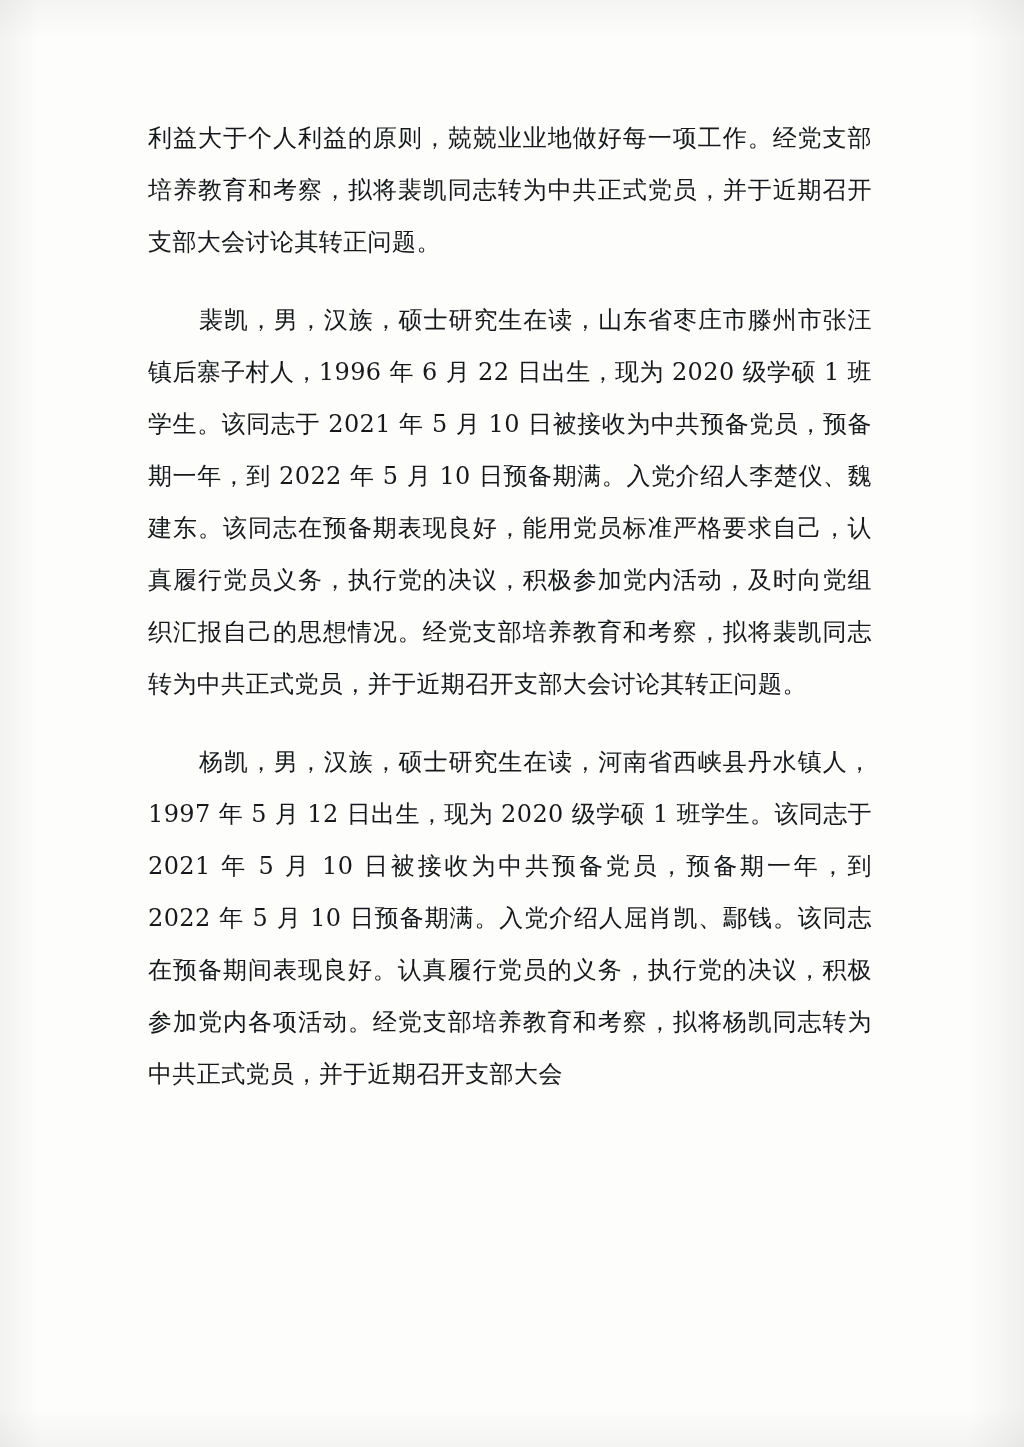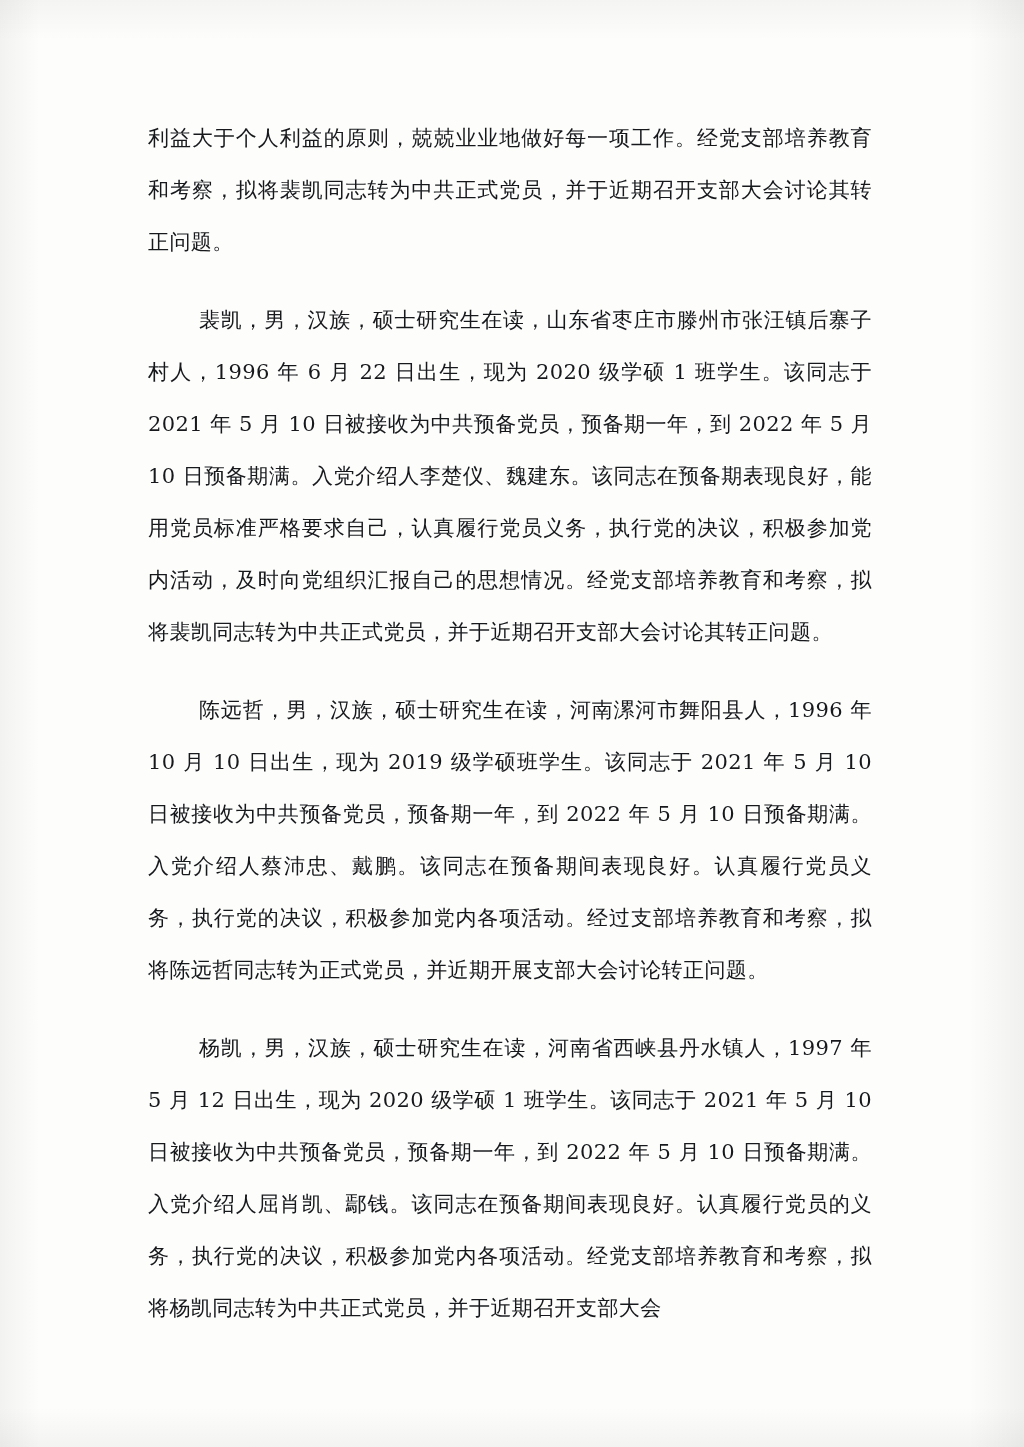--- a/index.html
+++ b/index.html
@@ -34,21 +34,21 @@
       linear-gradient(to top, rgba(0,0,0,0.04) 0px, rgba(0,0,0,0.0) 40px);
   }
   .content {
     position: absolute;
     left: 148px;
     top: 112px;
     width: 740px;
   }
   p.para {
     margin: 0 16px 26px 0;
-    font-size: 21px;
+    font-size: 24px;
     line-height: 52px;
     color: #16181c;
     text-align: justify;
     text-justify: inter-ideograph;
     letter-spacing: 0.4px;
     font-family: "DejaVu Serif", "Liberation Serif", serif;
   }
   p.para:last-child {
     margin-bottom: 0;
   }
@@ -66,22 +66,19 @@
   <div class="content">
 
     <p class="para">
       <span>利益大于个人利益的原则，兢兢业业地做好每一项工作。经党支部培养教育和考察，拟将裴凯同志转为中共正式党员，并于近期召开支部大会讨论其转正问题。</span>
     </p>
 
     <p class="para indent">
       <span class="name">裴凯</span><span>，男，汉族，硕士研究生在读，山东省枣庄市滕州市张汪镇后寨子村人，1996 年 6 月 22 日出生，现为 2020 级学硕 1 班学生。该同志于 2021 年 5 月 10 日被接收为中共预备党员，预备期一年，到 2022 年 5 月 10 日预备期满。入党介绍人李楚仪、魏建东。该同志在预备期表现良好，能用党员标准严格要求自己，认真履行党员义务，执行党的决议，积极参加党内活动，及时向党组织汇报自己的思想情况。经党支部培养教育和考察，拟将裴凯同志转为中共正式党员，并于近期召开支部大会讨论其转正问题。</span>
     </p>
 
-    <p class="para indent">
-      <span class="name">陈远哲</span><span>，男，汉族，硕士研究生在读，河南漯河市舞阳县人，1996 年 10 月 10 日出生，现为 2019 级学硕班学生。该同志于 2021 年 5 月 10 日被接收为中共预备党员，预备期一年，到 2022 年 5 月 10 日预备期满。入党介绍人蔡沛忠、戴鹏。该同志在预备期间表现良好。认真履行党员义务，执行党的决议，积极参加党内各项活动。经过支部培养教育和考察，拟将陈远哲同志转为正式党员，并近期开展支部大会讨论转正问题。</span>
-    </p>
 
     <p class="para indent">
       <span class="name">杨凯</span><span>，男，汉族，硕士研究生在读，河南省西峡县丹水镇人，1997 年 5 月 12 日出生，现为 2020 级学硕 1 班学生。该同志于 2021 年 5 月 10 日被接收为中共预备党员，预备期一年，到 2022 年 5 月 10 日预备期满。入党介绍人屈肖凯、鄢钱。该同志在预备期间表现良好。认真履行党员的义务，执行党的决议，积极参加党内各项活动。经党支部培养教育和考察，拟将杨凯同志转为中共正式党员，并于近期召开支部大会</span>
     </p>
 
   </div>
 </div>
 
 </body></html>

